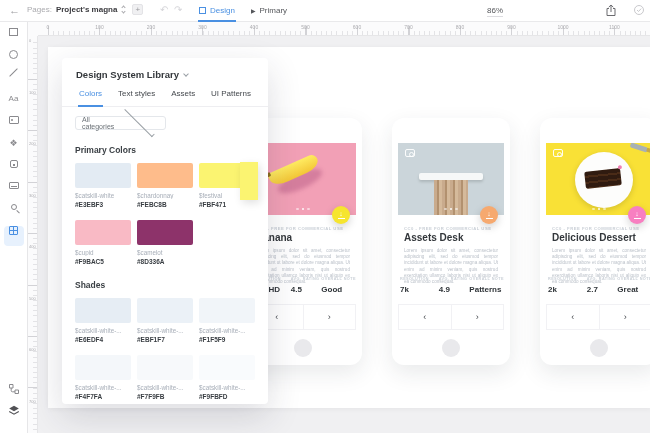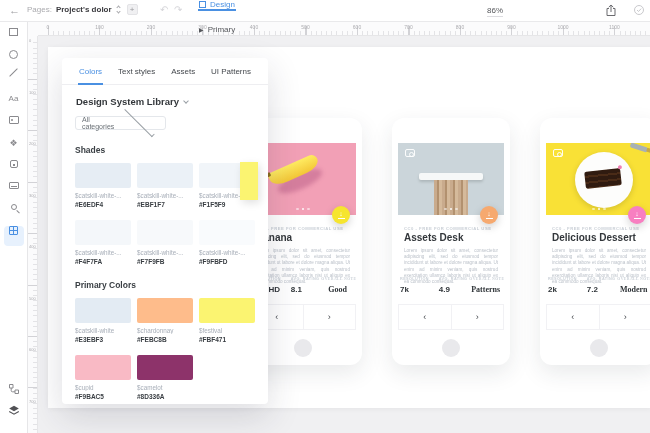--- a/index.html
+++ b/index.html
@@ -10,21 +10,21 @@
   #back-btn { position:absolute; left:9px; top:4px; font-size:11px; color:#9B9B9F; cursor:pointer; }
   #pages-group { position:absolute; left:27px; top:0; height:18px; display:flex; align-items:center; gap:4px; }
   #pages-label { font-size:8px; color:#ABABAF; }
   #project-name { font-size:8px; color:#3A3A3E; font-weight:bold; }
   .sorter { display:inline-flex; flex-direction:column; gap:1px; margin-left:1px; }
   .sorter i { width:3px; height:3px; border-right:1px solid #A9A9AD; border-bottom:1px solid #A9A9AD; display:block; }
   .sorter i.up { transform:rotate(-135deg); } .sorter i.dn { transform:rotate(45deg); }
   #add-page-btn { width:11px; height:11px; background:#F0F0F2; border:1px solid #E3E3E6; border-radius:2px; font-size:8px; color:#97979B; display:flex; align-items:center; justify-content:center; margin-left:3px; cursor:pointer; }
   #undo-btn,#redo-btn { position:absolute; top:4px; font-size:10px; color:#D6D6DA; cursor:pointer; }
   #undo-btn { left:160px; } #redo-btn { left:174px; }
-  #mode-tabs { position:absolute; left:198px; top:0; height:22px; display:flex; gap:14px;flex-direction:column; }
+  #mode-tabs { position:absolute; left:198px; top:0; height:22px; display:flex; gap:14px; }
   .mode-tab { display:flex; align-items:center; gap:4px; height:22px; font-size:8px; color:#55575B; cursor:pointer; border-bottom:2px solid transparent; padding:0 1px; }
   .mode-tab.active { color:#4A90E2; border-bottom-color:#4A90E2; }
   .ic-design { width:7px; height:7px; border:1px solid #4A90E2; }
   .ic-doc { width:6px; height:8px; border:1px solid #7A7A7E; border-radius:1px; position:relative; }
   .ic-doc::after { content:""; position:absolute; left:1px; top:2px; width:2.5px; height:1px; background:#7A7A7E; box-shadow:0 2px 0 #7A7A7E; }
   .ic-play { font-size:6px; color:#55575B; }
   #zoom-level { position:absolute; left:487px; top:6px; font-size:8px; color:#55575B; border-bottom:1px solid #DCDCE0; padding-bottom:1px; cursor:pointer; }
   #share-btn { position:absolute; left:605px; top:4px; cursor:pointer; }
   #sync-btn { position:absolute; left:633px; top:4px; cursor:pointer; }
 
@@ -78,21 +78,21 @@
   .dots { position:absolute; left:0; right:0; bottom:5px; display:flex; justify-content:center; gap:3px; }
   .dots i { width:2.5px; height:2.5px; border-radius:50%; background:#fff; opacity:.55; }
   .dots i:nth-child(2) { opacity:.95; }
   .dl-btn { position:absolute; right:12px; top:88px; width:18px; height:18px; border-radius:50%; box-shadow:0 3px 8px rgba(0,0,0,.18); display:flex; flex-direction:column; align-items:center; justify-content:center; z-index:3; }
   .dl-btn .ar { color:#fff; font-size:7px; line-height:6px; font-weight:bold; }
   .dl-btn .bar { width:7px; height:1.2px; background:#fff; margin-top:1px; }
   .card-license { position:absolute; left:12px; top:108px; font-size:4.2px; letter-spacing:.5px; color:#C9CFD6; font-weight:bold; }
   .card-title { position:absolute; left:12px; top:114px; font-size:10px; color:#33373B; font-weight:bold; }
   .card-desc { position:absolute; left:12px; top:130px; width:94px; font-size:4.6px; line-height:1.35; color:#BCC2CA; text-align:justify; }
   .stats { position:absolute; left:8px; top:159px; width:102px; display:grid; grid-template-columns:38% 30% 32%; }
-  .stat:nth-child(3) { text-align:center;font-family:Liberation Serif, serif; }
+  .stat:nth-child(3) { text-align:left; }
   .stat-label { font-size:3.8px; letter-spacing:.4px; color:#CBD1D8; font-weight:bold; white-space:nowrap; }
   .stat-value { font-size:8px; color:#2F3438; font-weight:bold; margin-top:4px; }
   .nav-row { position:absolute; left:6px; top:186px; width:106px; height:26px; display:flex; }
   .nav-cell { flex:1; border:1px solid #F1F1F4; display:flex; align-items:center; justify-content:center; font-size:9px; color:#44484C; }
   .nav-cell + .nav-cell { border-left:none; }
   .home-dot { position:absolute; left:50%; top:221px; width:18px; height:18px; margin-left:-9px; border-radius:50%; background:#E9E9EC; }
 
   
   .art { position:absolute; inset:0; }
   .b-shadow { position:absolute; left:26px; top:30px; width:48px; height:16px; background:#C2688E; opacity:.6; border-radius:50%; transform:rotate(-24deg); filter:blur(2px); }
@@ -131,21 +131,21 @@
   #drag-chip { position:absolute; left:202px; top:126px; width:18px; height:38px; background:#FBF471; z-index:60; box-shadow:2px 3px 8px rgba(0,0,0,.12); }
   svg { display:block; }
 </style>
 </head>
 <body>
 
 <div id="topbar">
   <span id="back-btn">←</span>
   <div id="pages-group">
     <span id="pages-label">Pages:</span>
-    <span id="project-name">Project's dolor</span>
+    <span id="project-name">Project's magna</span>
     <span class="sorter">
         <i class="up"></i>
         <i class="dn"></i>
       </span>
     <span id="add-page-btn">+</span>
   </div>
   <span id="undo-btn">↶</span>
   <span id="redo-btn">↷</span>
   <div id="mode-tabs">
     <div class="mode-tab active">
@@ -266,21 +266,21 @@
     <div class="card-license">CC0 - FREE FOR COMMERCIAL USE</div>
     <div class="card-title">Banana</div>
     <div class="card-desc">Lorem ipsum dolor sit amet, consectetur adipiscing elit, sed do eiusmod tempor incididunt ut labore et dolore magna aliqua. Ut enim ad minim veniam, quis nostrud exercitation ullamco laboris nisi ut aliquip ex ea commodo consequat.</div>
     <div class="stats">
       <div class="stat">
             <div class="stat-label">RESOLUTION</div>
             <div class="stat-value">Full HD</div>
           </div>
       <div class="stat">
             <div class="stat-label">AVG. RATING</div>
-            <div class="stat-value">8.1</div>
+            <div class="stat-value">4.5</div>
           </div>
       <div class="stat">
             <div class="stat-label">OVERALL NOTE</div>
             <div class="stat-value">Good</div>
           </div>
     </div>
     <div class="nav-row">
       <div class="nav-cell prev">‹</div>
       <div class="nav-cell next">›</div>
     </div>
@@ -353,95 +353,54 @@
     <div class="card-license">CC0 - FREE FOR COMMERCIAL USE</div>
     <div class="card-title">Delicious Dessert</div>
     <div class="card-desc">Lorem ipsum dolor sit amet, consectetur adipiscing elit, sed do eiusmod tempor incididunt ut labore et dolore magna aliqua. Ut enim ad minim veniam, quis nostrud exercitation ullamco laboris nisi ut aliquip ex ea commodo consequat.</div>
     <div class="stats">
       <div class="stat">
             <div class="stat-label">RESOLUTION</div>
             <div class="stat-value">2k</div>
           </div>
       <div class="stat">
             <div class="stat-label">AVG. RATING</div>
-            <div class="stat-value">7.2</div>
+            <div class="stat-value">2.7</div>
           </div>
       <div class="stat">
             <div class="stat-label">OVERALL NOTE</div>
-            <div class="stat-value">Modern</div>
+            <div class="stat-value">Great</div>
           </div>
     </div>
     <div class="nav-row">
       <div class="nav-cell prev">‹</div>
       <div class="nav-cell next">›</div>
     </div>
     <div class="home-dot"></div>
   </div>
 </div>
 
   <div id="library-panel">
+    <div id="panel-header">
+      <span id="panel-title">Design System Library</span>
+      <span class="chev-dn"></span>
+    </div>
     <div id="panel-tabs">
       <span class="ptab active">Colors</span>
       <span class="ptab">Text styles</span>
       <span class="ptab">Assets</span>
       <span class="ptab">UI Patterns</span>
     </div>
-    <div id="panel-header">
-      <span id="panel-title">Design System Library</span>
-      <span class="chev-dn"></span>
-    </div>
     <div id="panel-controls">
       <div id="category-dropdown">
         <span>All categories</span>
         <span class="chev-dn"></span>
       </div>
     </div>
     <div id="panel-body">
   <div class="panel-section">
-    <div class="sec-title">Shades</div>
-    <div class="sw-grid">
-  <div class="swatch">
-    <div class="swatch-box" style="background: rgb(230, 237, 244);"></div>
-    <div class="sw-name">$catskill-white-...</div>
-    <div class="sw-hex">#E6EDF4</div>
-  </div>
-
-  <div class="swatch">
-    <div class="swatch-box" style="background: rgb(235, 241, 247);"></div>
-    <div class="sw-name">$catskill-white-...</div>
-    <div class="sw-hex">#EBF1F7</div>
-  </div>
-
-  <div class="swatch">
-    <div class="swatch-box" style="background: rgb(241, 245, 249);"></div>
-    <div class="sw-name">$catskill-white-...</div>
-    <div class="sw-hex">#F1F5F9</div>
-  </div>
-
-  <div class="swatch">
-    <div class="swatch-box" style="background: rgb(244, 247, 250);"></div>
-    <div class="sw-name">$catskill-white-...</div>
-    <div class="sw-hex">#F4F7FA</div>
-  </div>
-
-  <div class="swatch">
-    <div class="swatch-box" style="background: rgb(247, 249, 251);"></div>
-    <div class="sw-name">$catskill-white-...</div>
-    <div class="sw-hex">#F7F9FB</div>
-  </div>
-
-  <div class="swatch">
-    <div class="swatch-box" style="background: rgb(249, 251, 253);"></div>
-    <div class="sw-name">$catskill-white-...</div>
-    <div class="sw-hex">#F9FBFD</div>
-  </div>
-</div>
-  </div>
-
-  <div class="panel-section">
     <div class="sec-title">Primary Colors</div>
     <div class="sw-grid">
   <div class="swatch">
     <div class="swatch-box" style="background: rgb(227, 235, 243);"></div>
     <div class="sw-name">$catskill-white</div>
     <div class="sw-hex">#E3EBF3</div>
   </div>
 
   <div class="swatch">
     <div class="swatch-box" style="background: rgb(254, 188, 139);"></div>
@@ -461,17 +420,58 @@
     <div class="sw-hex">#F9BAC5</div>
   </div>
 
   <div class="swatch">
     <div class="swatch-box" style="background: rgb(141, 51, 106);"></div>
     <div class="sw-name">$camelot</div>
     <div class="sw-hex">#8D336A</div>
   </div>
 </div>
   </div>
+
+  <div class="panel-section">
+    <div class="sec-title">Shades</div>
+    <div class="sw-grid">
+  <div class="swatch">
+    <div class="swatch-box" style="background: rgb(230, 237, 244);"></div>
+    <div class="sw-name">$catskill-white-...</div>
+    <div class="sw-hex">#E6EDF4</div>
+  </div>
+
+  <div class="swatch">
+    <div class="swatch-box" style="background: rgb(235, 241, 247);"></div>
+    <div class="sw-name">$catskill-white-...</div>
+    <div class="sw-hex">#EBF1F7</div>
+  </div>
+
+  <div class="swatch">
+    <div class="swatch-box" style="background: rgb(241, 245, 249);"></div>
+    <div class="sw-name">$catskill-white-...</div>
+    <div class="sw-hex">#F1F5F9</div>
+  </div>
+
+  <div class="swatch">
+    <div class="swatch-box" style="background: rgb(244, 247, 250);"></div>
+    <div class="sw-name">$catskill-white-...</div>
+    <div class="sw-hex">#F4F7FA</div>
+  </div>
+
+  <div class="swatch">
+    <div class="swatch-box" style="background: rgb(247, 249, 251);"></div>
+    <div class="sw-name">$catskill-white-...</div>
+    <div class="sw-hex">#F7F9FB</div>
+  </div>
+
+  <div class="swatch">
+    <div class="swatch-box" style="background: rgb(249, 251, 253);"></div>
+    <div class="sw-name">$catskill-white-...</div>
+    <div class="sw-hex">#F9FBFD</div>
+  </div>
+</div>
+  </div>
 </div>
   </div>
 
   <div id="drag-chip" style="background: rgb(251, 244, 113);"></div>
 </div>
 
 </body></html>

